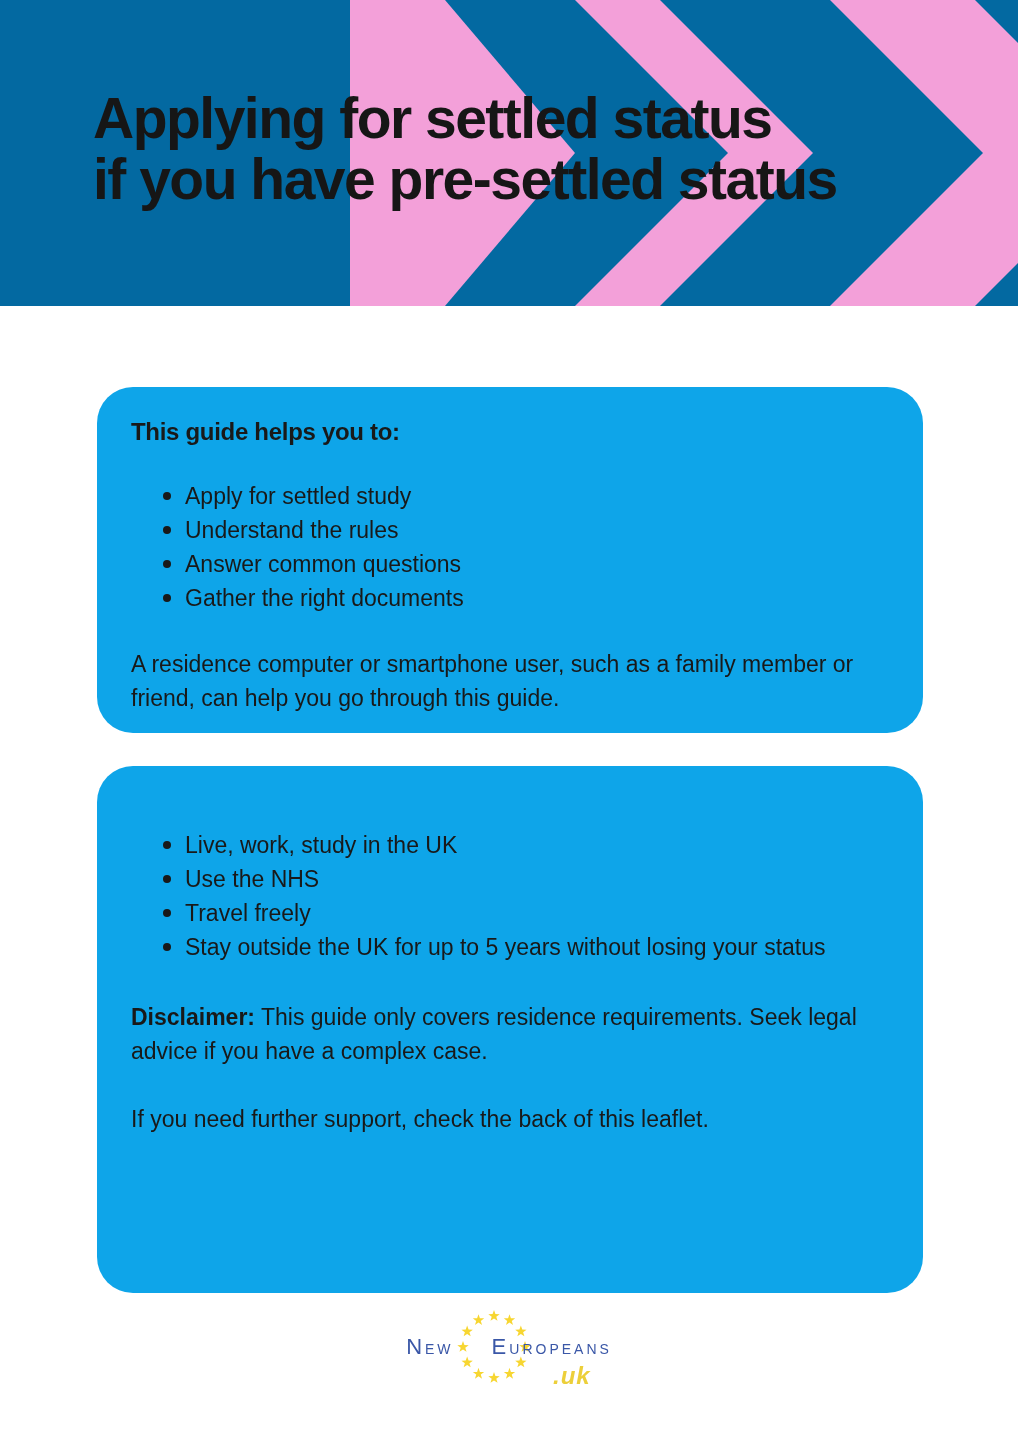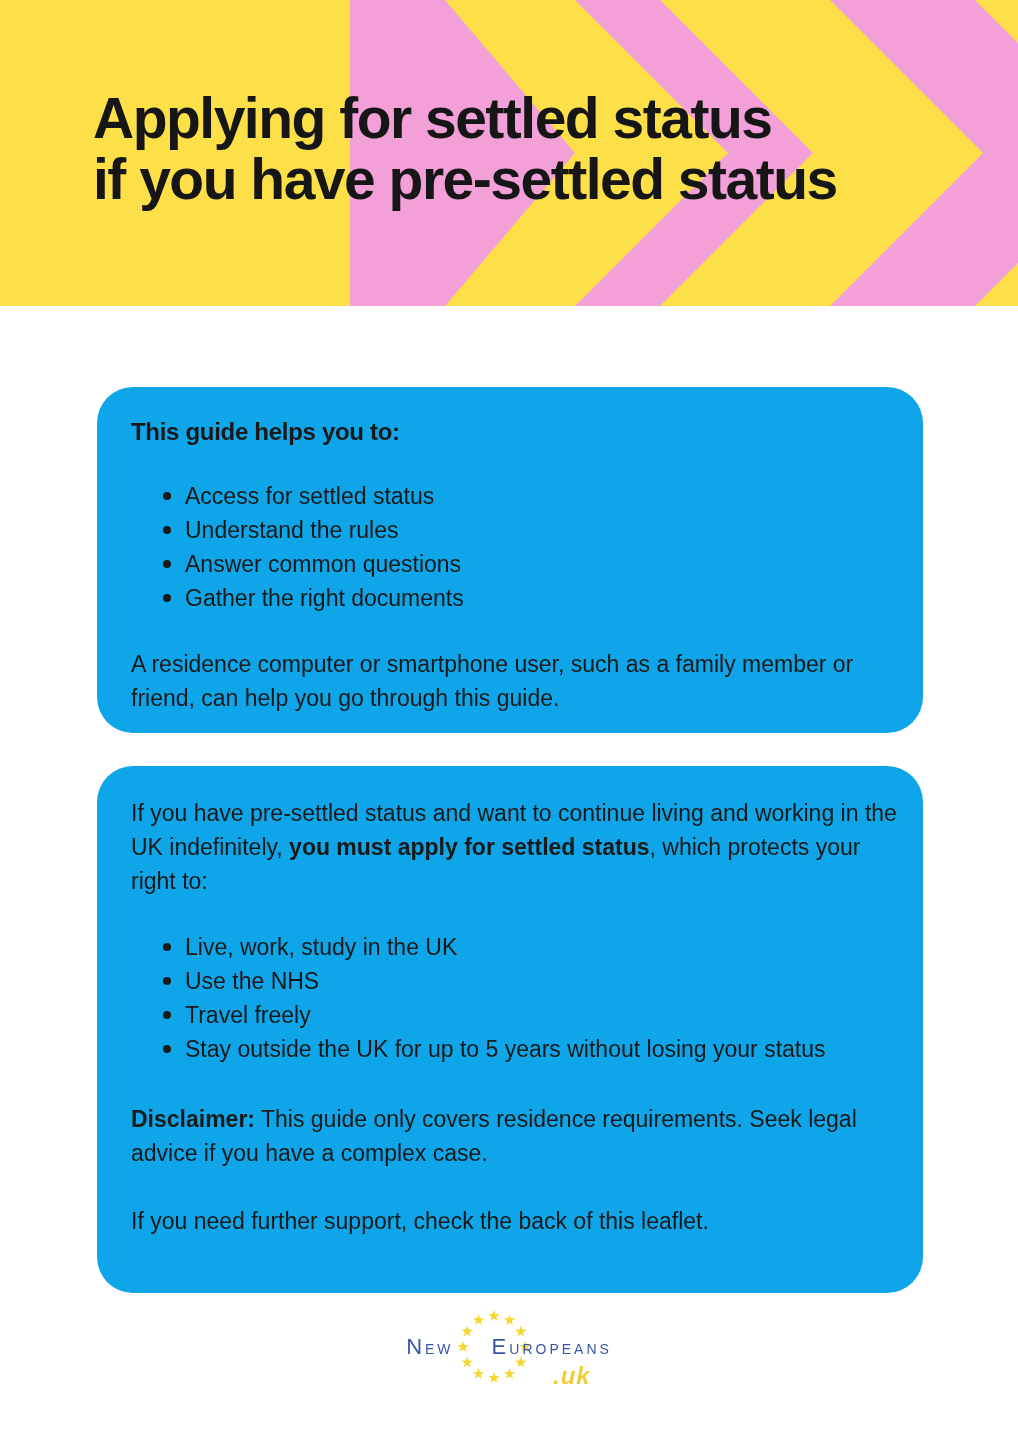--- a/index.html
+++ b/index.html
@@ -5,21 +5,21 @@
   html,body{margin:0;padding:0;}
   body{font-family:"Liberation Sans", sans-serif; background:#e8e8e8;}
   .page{
     position:relative; width:1018px; height:1448px; margin:0 auto;
     background:#ffffff; overflow:hidden;
   }
 
   
   .header{
     position:absolute; left:0; top:0; width:1018px; height:306px;
-    background:#fde047; overflow:hidden;
+    background:#0369a1; overflow:hidden;
   }
   .header svg.chevrons{position:absolute; left:0; top:0;}
   .title{
     position:absolute; left:93px; top:88px; z-index:2;
     color:#161616; font-weight:800; font-size:57px; line-height:61px;
     letter-spacing:-1.5px;
   }
 
   
   .pinkbox{
@@ -84,30 +84,29 @@
     </svg>
     <div class="title">
       <div>Applying for settled status</div>
       <div>if you have pre-settled status</div>
     </div>
   </div>
 
   <div class="pinkbox box-guide">
     <h2 class="box-heading">This guide helps you to:</h2>
     <ul>
-      <li><span class="dot"></span><span>Access for settled status</span></li>
+      <li><span class="dot"></span><span>Apply for settled study</span></li>
       <li><span class="dot"></span><span>Understand the rules</span></li>
       <li><span class="dot"></span><span>Answer common questions</span></li>
       <li><span class="dot"></span><span>Gather the right documents</span></li>
     </ul>
     <p class="note">A residence computer or smartphone user, such as a family member or friend, can help you go through this guide.</p>
   </div>
 
   <div class="pinkbox box-status">
-    <p class="intro"><span>If you have pre-settled status and want to continue living and working in the UK indefinitely, </span><span class="b">you must apply for settled status</span><span>, which protects your right to:</span></p>
     <ul>
       <li><span class="dot"></span><span>Live, work, study in the UK</span></li>
       <li><span class="dot"></span><span>Use the NHS</span></li>
       <li><span class="dot"></span><span>Travel freely</span></li>
       <li><span class="dot"></span><span>Stay outside the UK for up to 5 years without losing your status</span></li>
     </ul>
     <p class="disclaimer"><span class="b">Disclaimer:</span><span> This guide only covers residence requirements. Seek legal advice if you have a complex case.</span></p>
     <p class="support">If you need further support, check the back of this leaflet.</p>
   </div>
 

